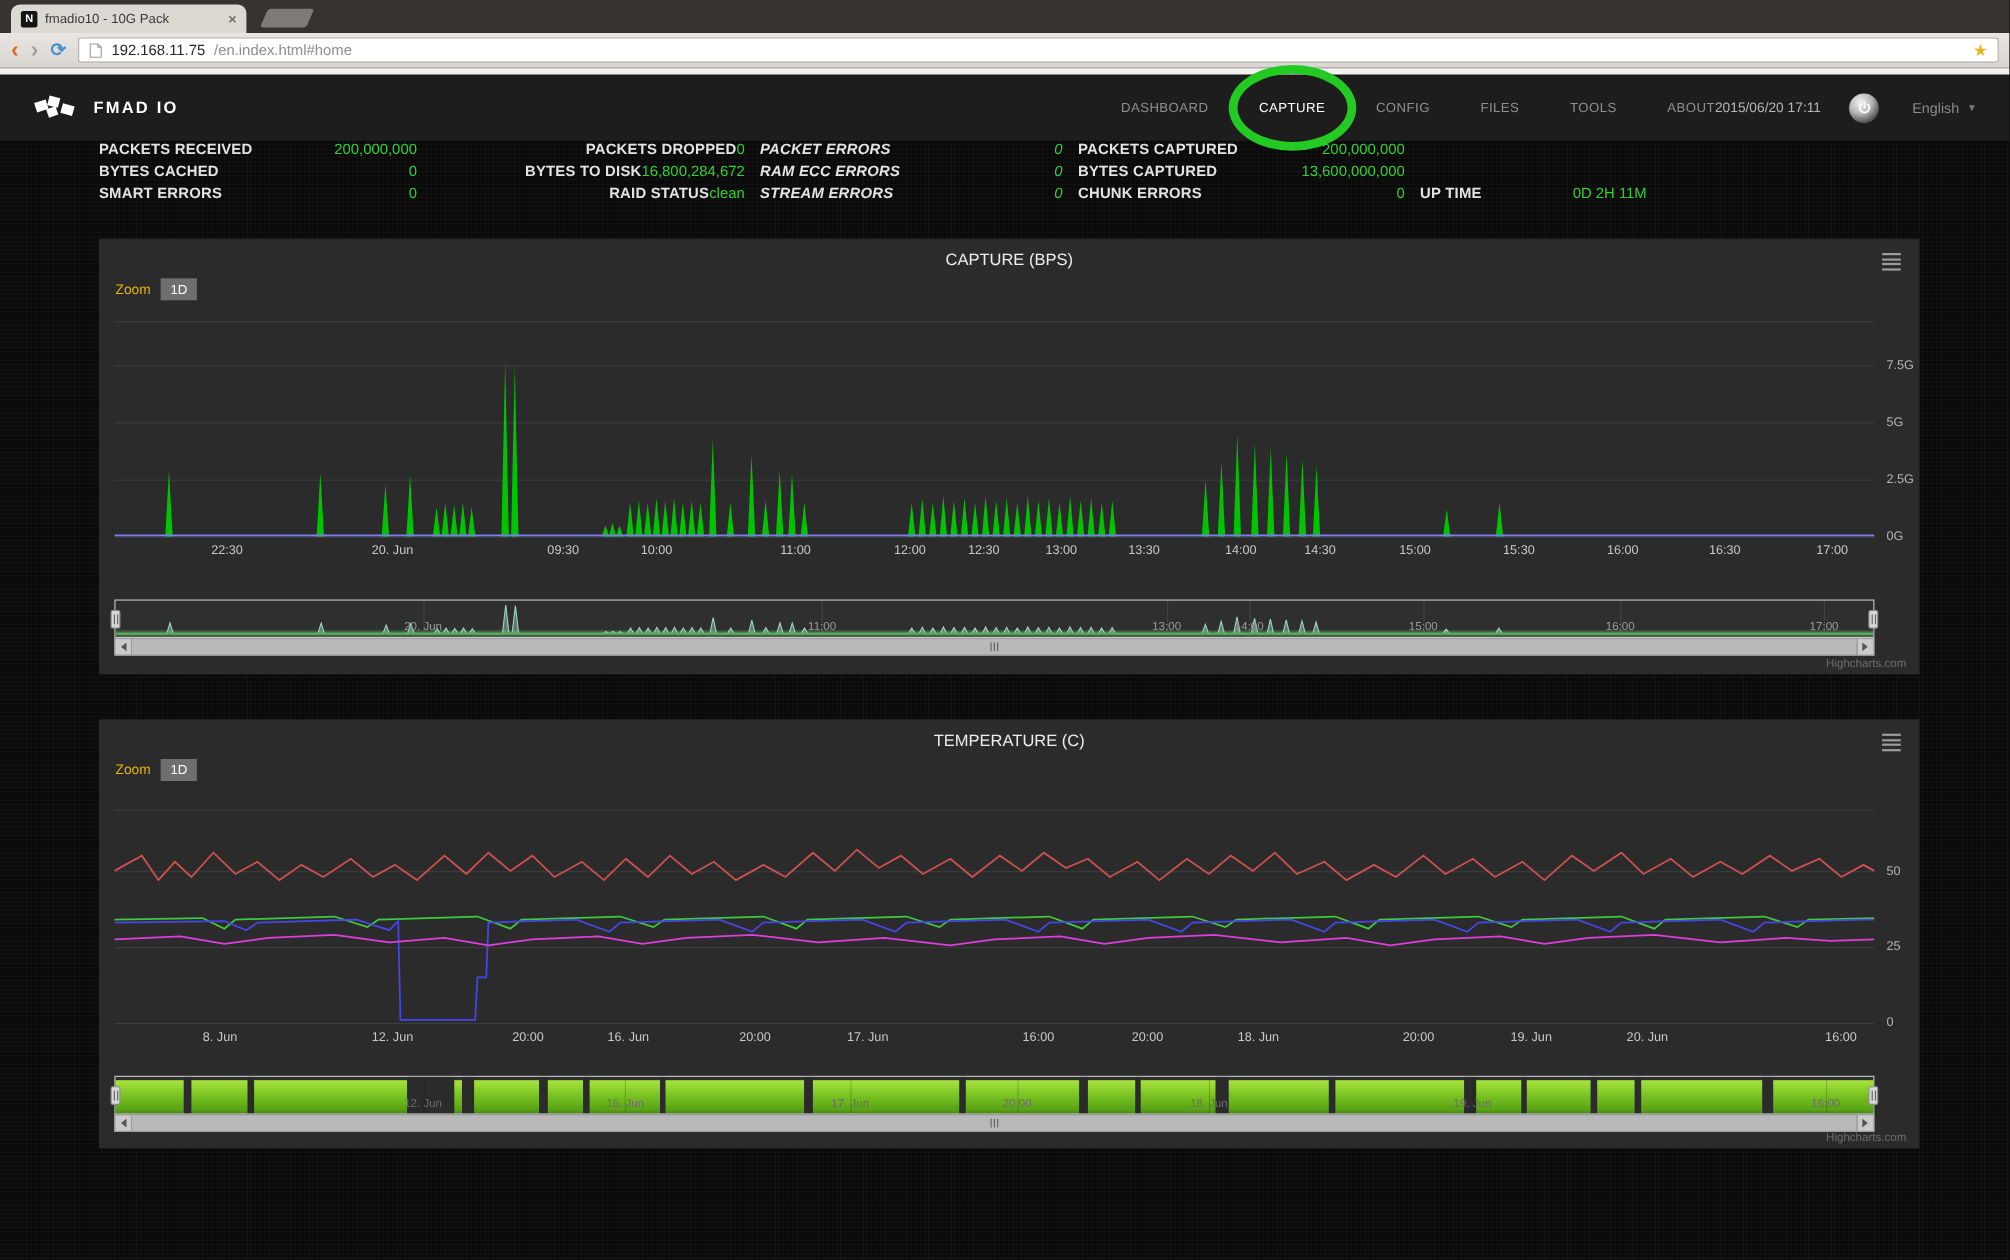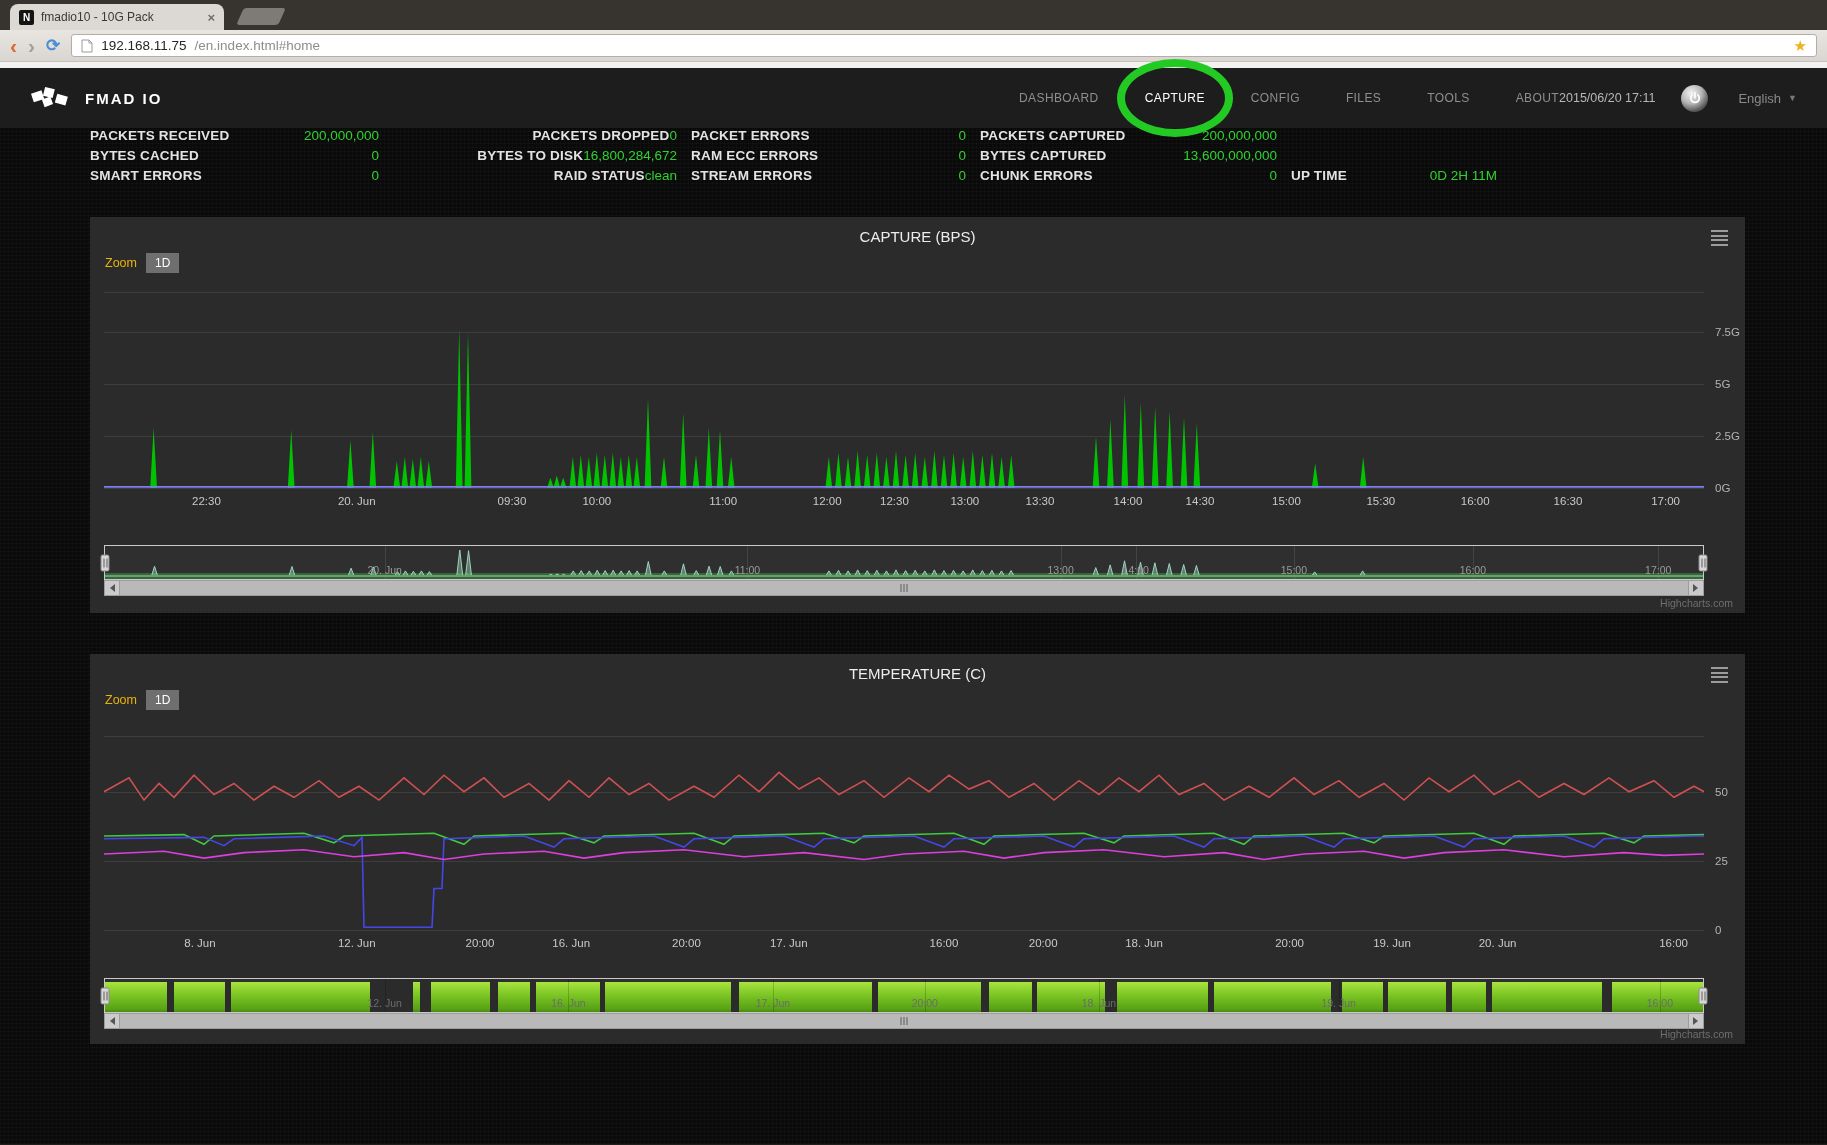--- a/index.html
+++ b/index.html
@@ -51,21 +51,21 @@
     background:radial-gradient(circle at 38% 30%, #f3f3f3, #b5b5b5 42%, #585858 72%, #262626 100%);
     display:flex; align-items:center; justify-content:center; }
   .lang { margin-left:30px; color:#8a8a8a; font-size:13px; display:flex; align-items:center; gap:7px; }
   .lang-caret { font-size:9px; color:#777; }
 
   .page-title { margin:26px 0 14px 90px; color:#fff; font-size:31px; font-weight:bold; letter-spacing:.5px; }
 
   .stats { margin-left:90px; }
   .stats-row { display:flex; gap:14px; margin-bottom:5px; }
   .stat-cell { display:flex; justify-content:space-between; align-items:baseline; }
-  .stat-cell.w0 { width:289px; } .stat-cell.w1 { width:284px;justify-content:flex-end; } .stat-cell.w2 { width:275px; }
+  .stat-cell.w0 { width:289px; } .stat-cell.w1 { width:284px;justify-content:flex-end; } .stat-cell.w2 { width:275px;font-style:italic; }
   .stat-cell.w3 { width:297px; } .stat-cell.w4 { width:206px; }
   .stat-label { color:#e3e3e3; font-weight:bold; font-size:13.5px; letter-spacing:.2px; }
   .stat-value { color:#2fd32f; font-size:13.5px; }
 
   
   .panel { position:relative; margin-left:90px; width:1655px; background:#2b2b2b; }
   .panel.capture { margin-top:34px; height:396px; }
   .panel.temperature { margin-top:41px; height:390px; }
   .panel-title { text-align:center; padding-top:11px; color:#ededed; font-size:15px; }
   .burger { position:absolute; top:13px; right:17px; width:17px; display:flex; flex-direction:column; gap:2.5px; cursor:pointer; }

